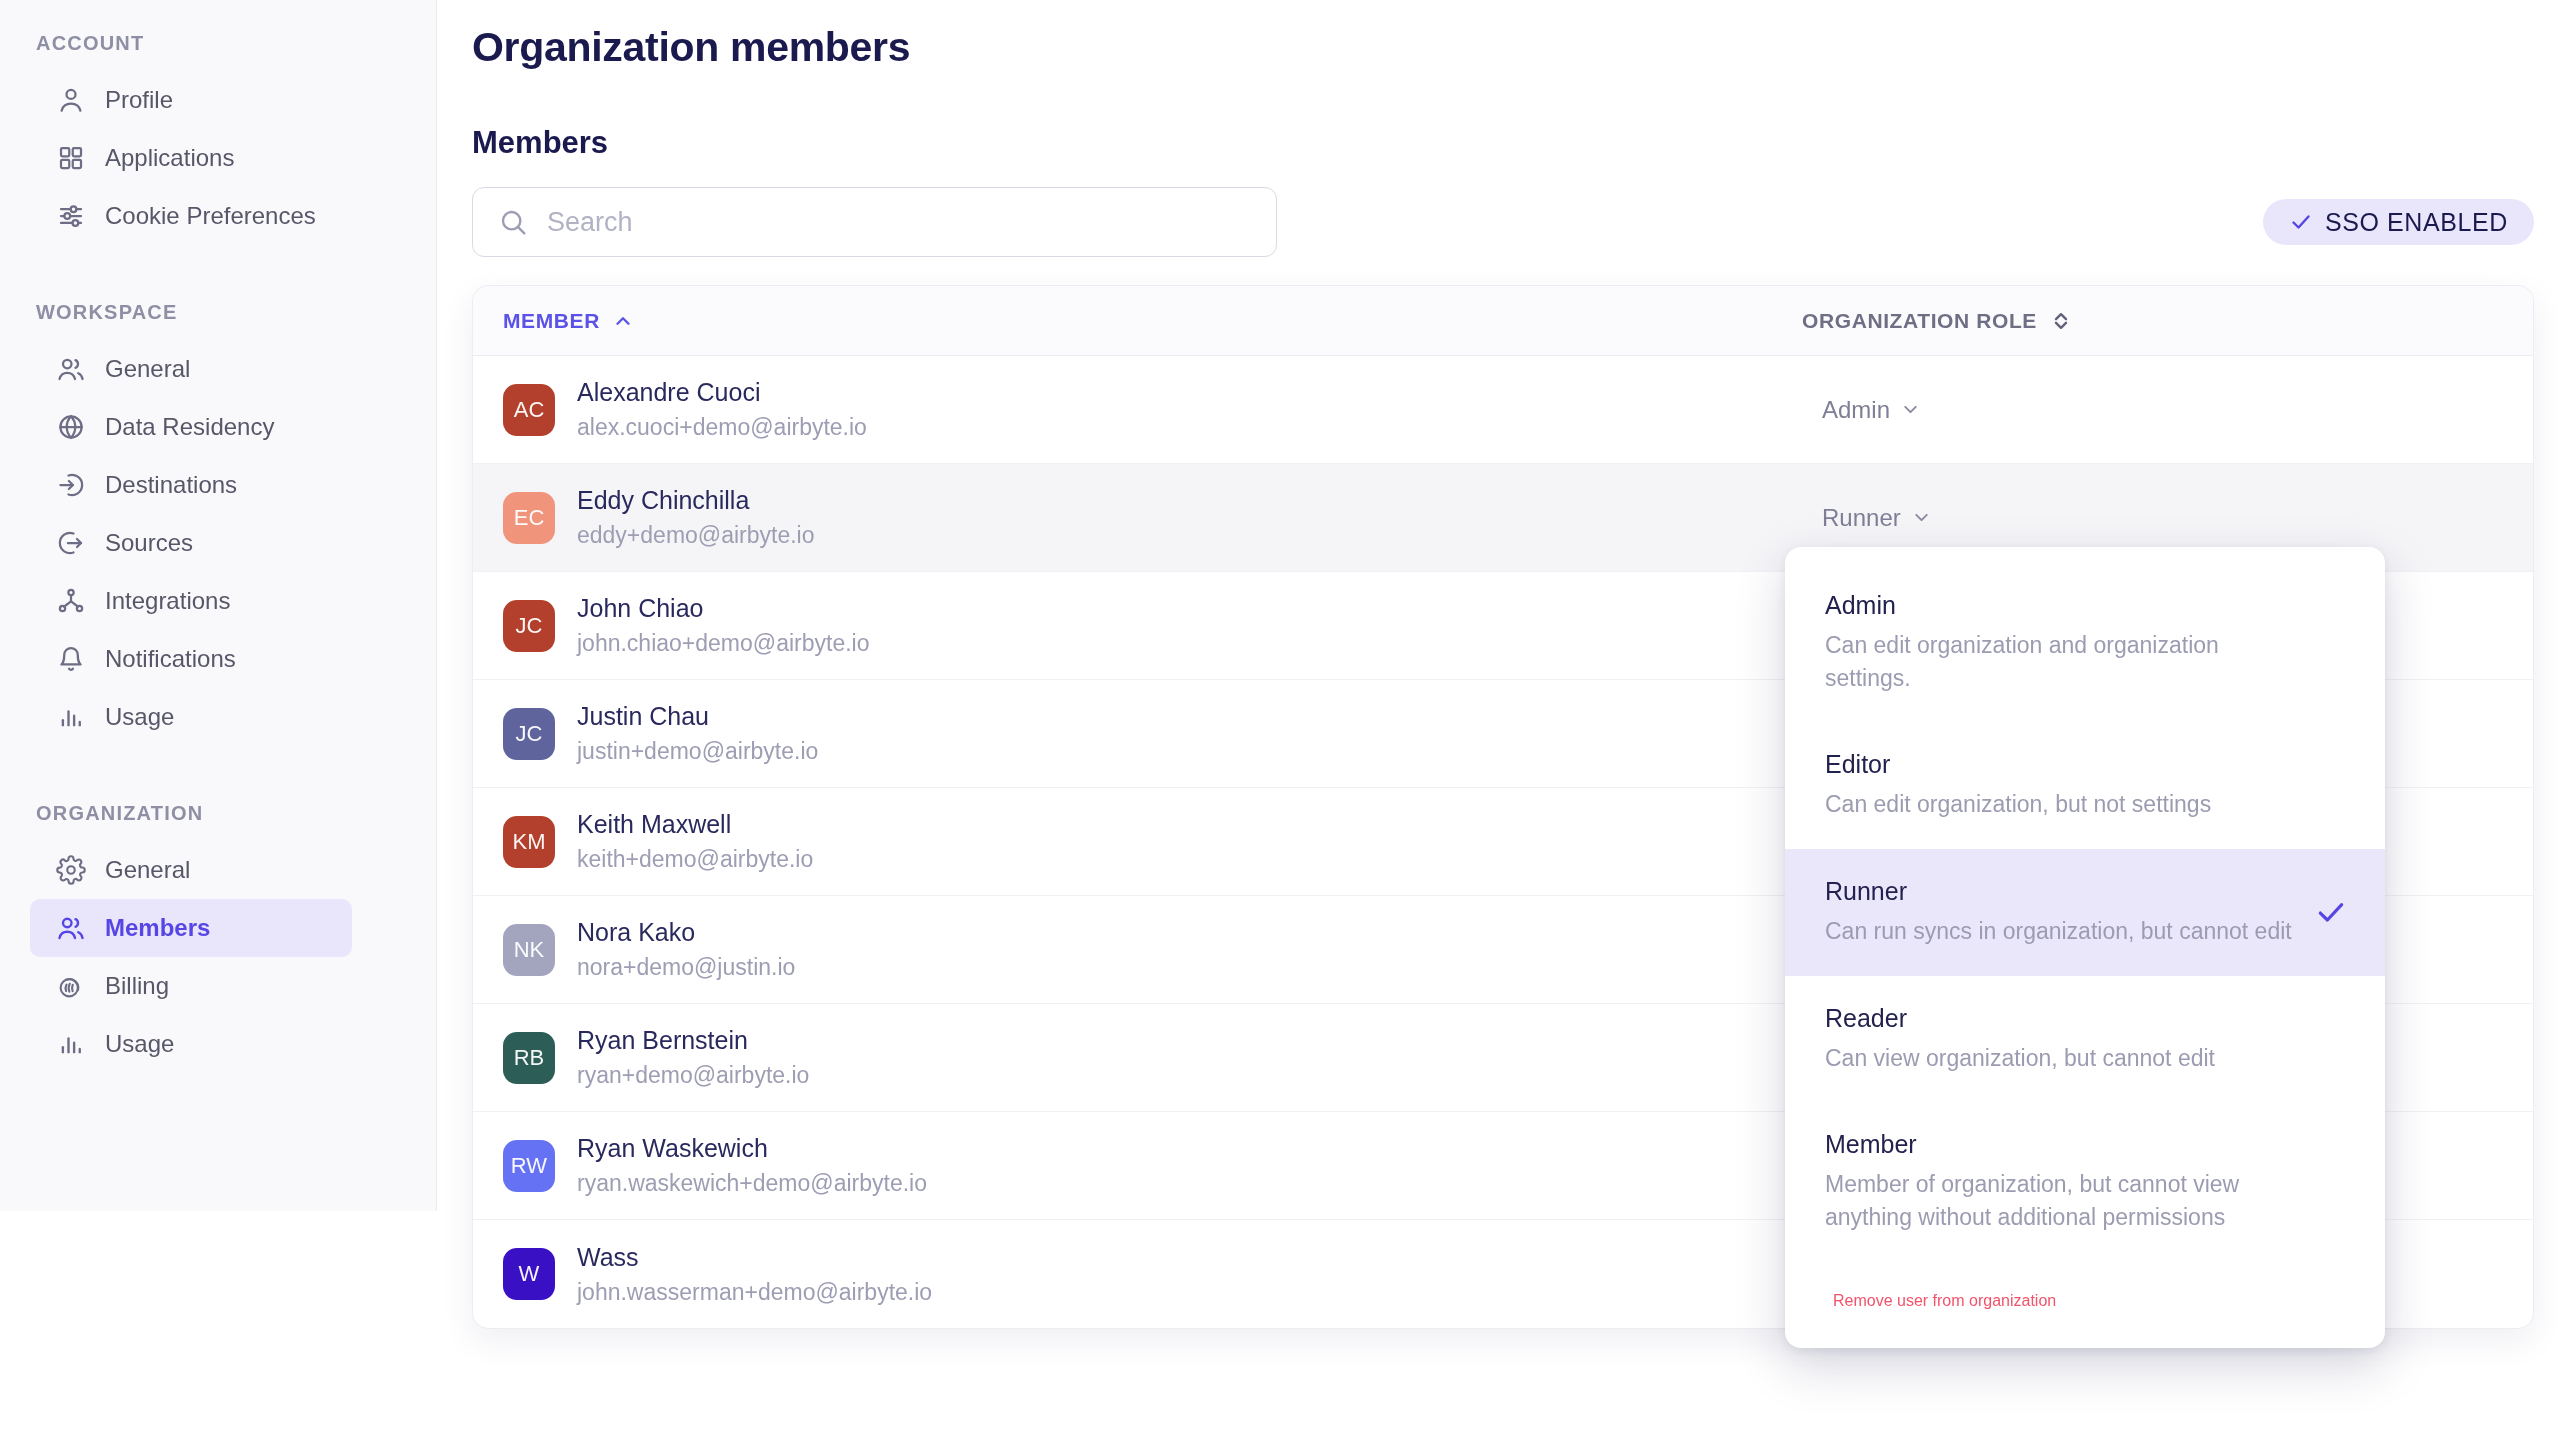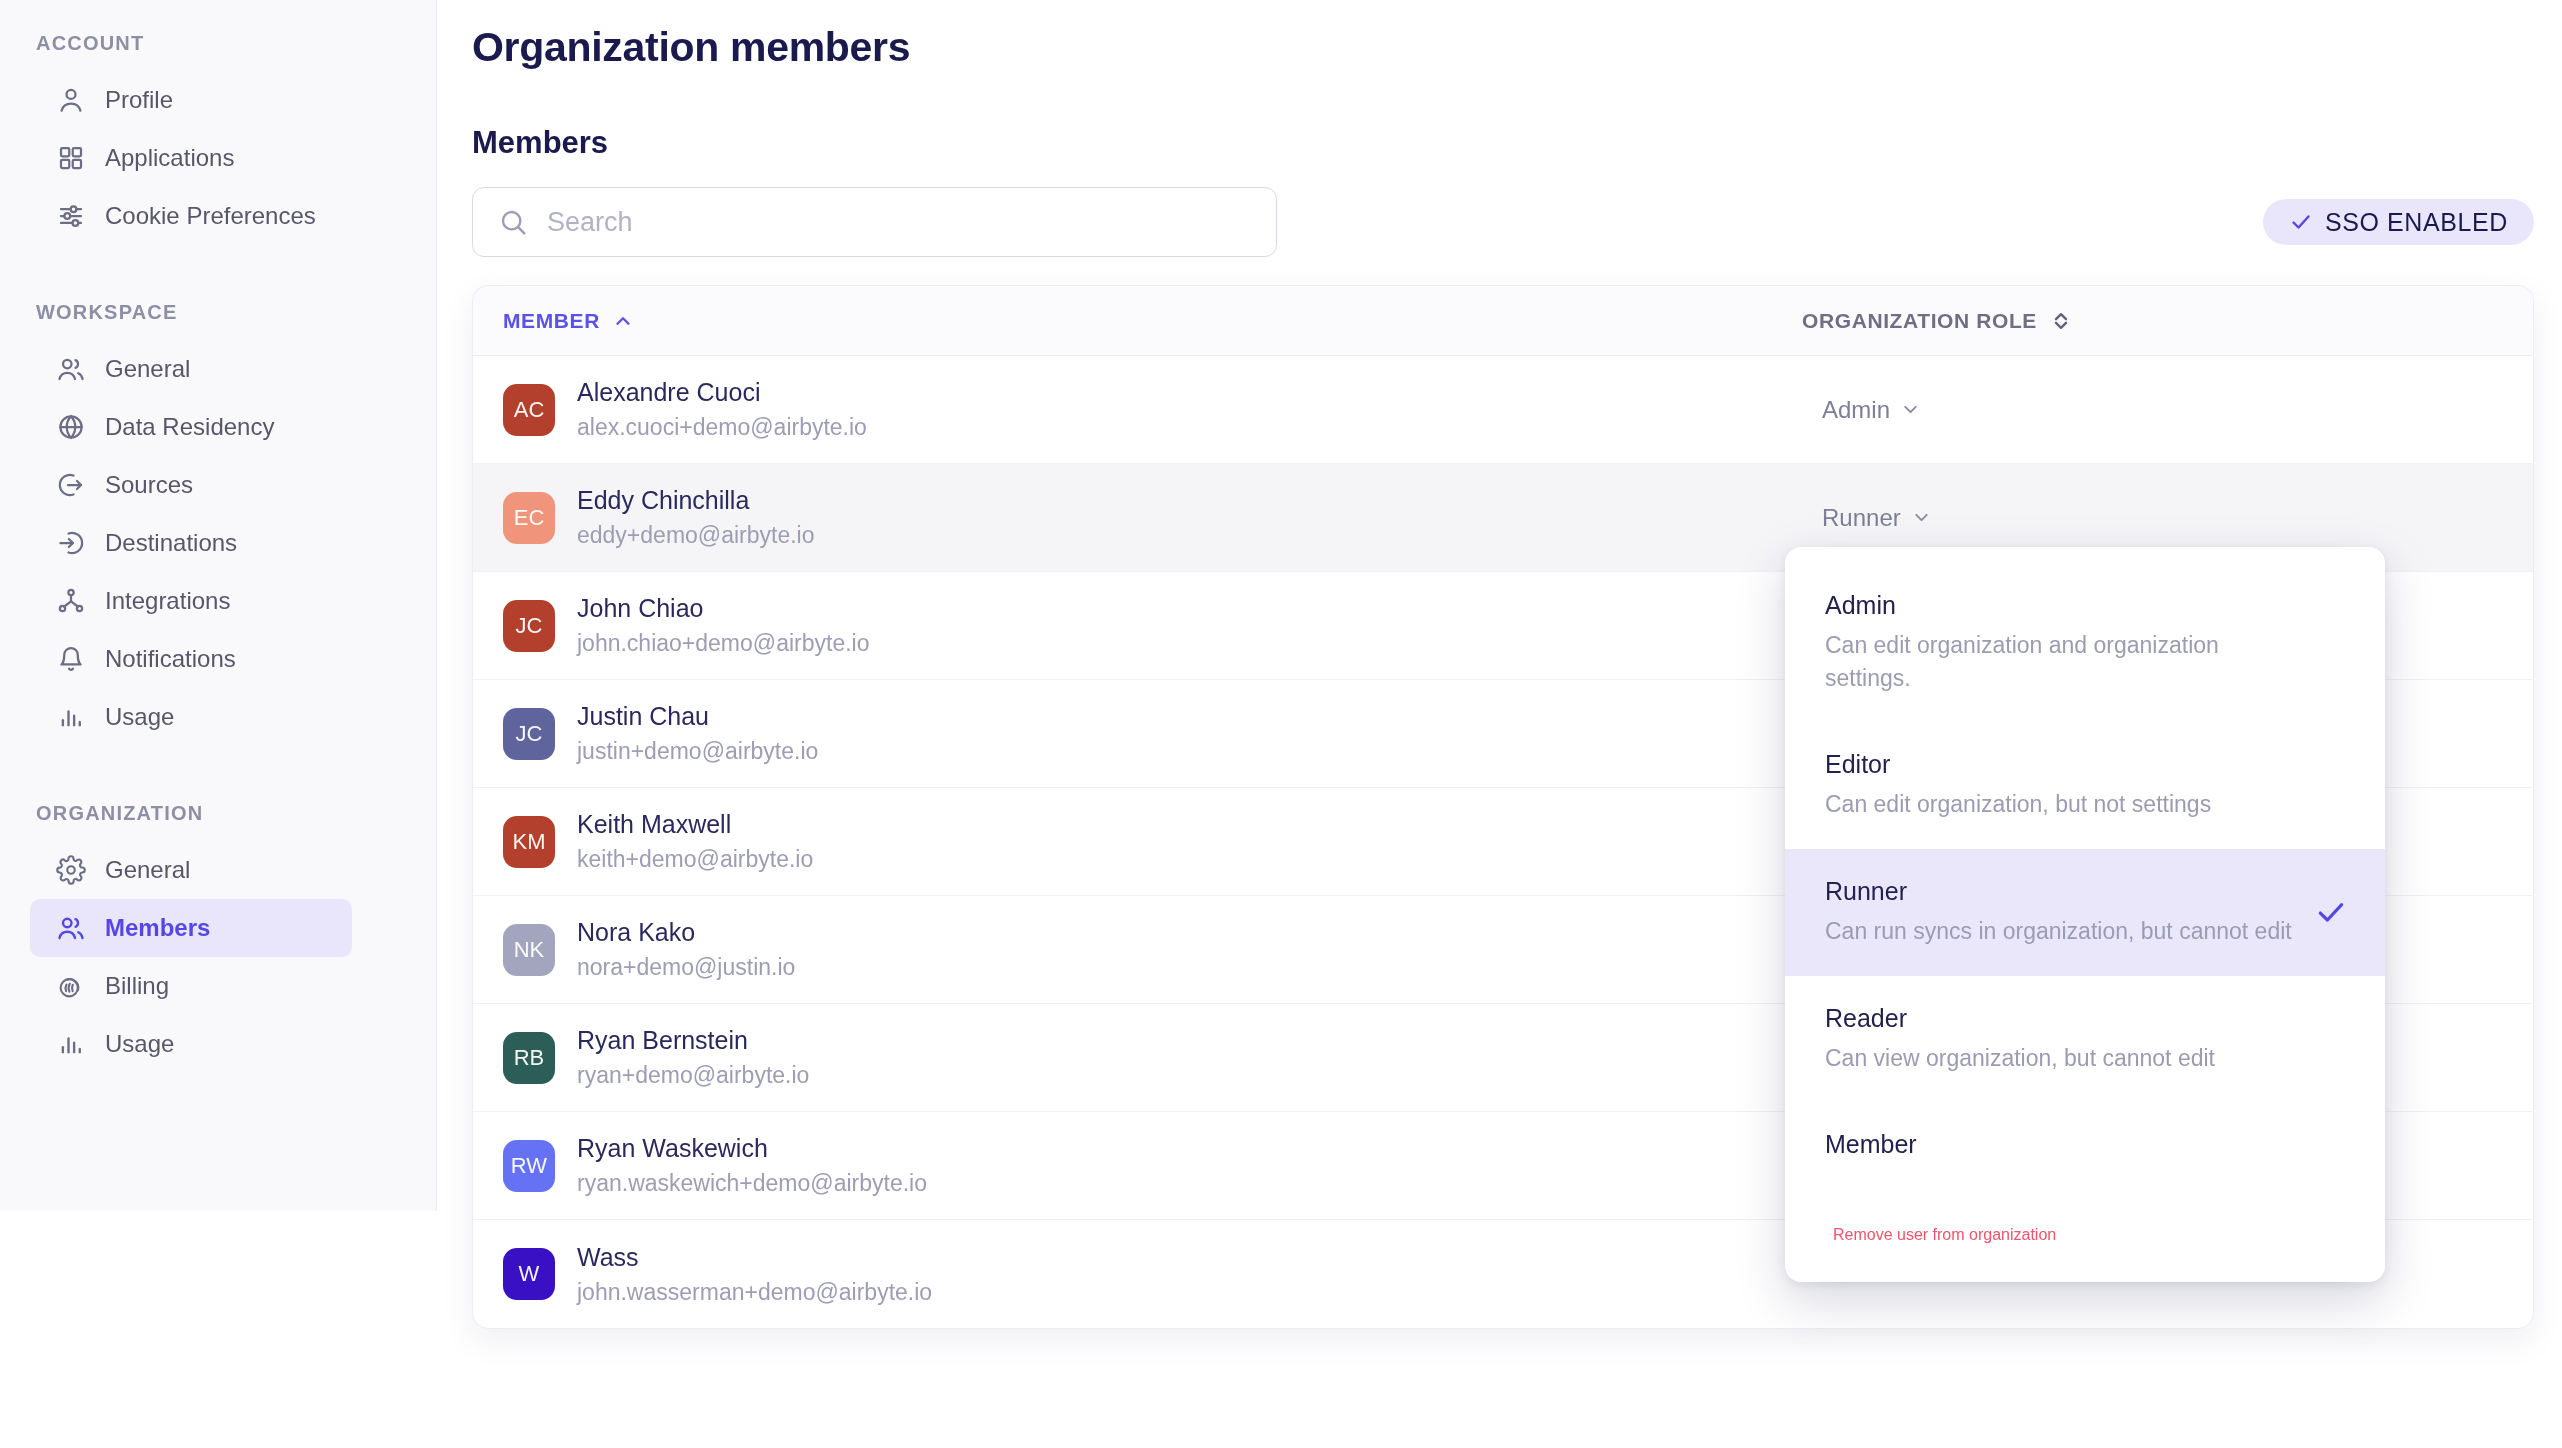--- a/index.html
+++ b/index.html
@@ -158,33 +158,33 @@
       <div class="nav-item">
         <svg viewBox="0 0 24 24" fill="none" stroke="currentColor" stroke-width="1.8" stroke-linecap="round">
             <circle cx="12" cy="12" r="8.5"></circle>
             <path d="M3.5 12h17"></path>
             <path d="M12 3.5c2.3 2.3 3.4 5.2 3.4 8.5s-1.1 6.2-3.4 8.5c-2.3-2.3-3.4-5.2-3.4-8.5s1.1-6.2 3.4-8.5z"></path>
           </svg>
         <span>Data Residency</span>
       </div>
       <div class="nav-item">
         <svg viewBox="0 0 24 24" fill="none" stroke="currentColor" stroke-width="1.8" stroke-linecap="round" stroke-linejoin="round">
+            <path d="M10 4.4a8.1 8.1 0 1 1 0 15.2"></path>
+            <path d="M3.5 12h10"></path>
+            <path d="M10.3 8.8 13.5 12l-3.2 3.2"></path>
+          </svg>
+        <span>Destinations</span>
+      </div>
+      <div class="nav-item">
+        <svg viewBox="0 0 24 24" fill="none" stroke="currentColor" stroke-width="1.8" stroke-linecap="round" stroke-linejoin="round">
             <path d="M14 4.4a8.1 8.1 0 1 0 0 15.2"></path>
             <path d="M9.5 12h10.5"></path>
             <path d="M16.8 8.8 20 12l-3.2 3.2"></path>
           </svg>
         <span>Sources</span>
-      </div>
-      <div class="nav-item">
-        <svg viewBox="0 0 24 24" fill="none" stroke="currentColor" stroke-width="1.8" stroke-linecap="round" stroke-linejoin="round">
-            <path d="M10 4.4a8.1 8.1 0 1 1 0 15.2"></path>
-            <path d="M3.5 12h10"></path>
-            <path d="M10.3 8.8 13.5 12l-3.2 3.2"></path>
-          </svg>
-        <span>Destinations</span>
       </div>
       <div class="nav-item">
         <svg viewBox="0 0 24 24" fill="none" stroke="currentColor" stroke-width="1.8" stroke-linecap="round">
             <circle cx="12" cy="5.2" r="2.1"></circle>
             <circle cx="5.2" cy="18" r="2.1"></circle>
             <circle cx="18.8" cy="18" r="2.1"></circle>
             <path d="M12 7.3v5"></path>
             <path d="M12 12.3 6.6 16.4"></path>
             <path d="M12 12.3l5.4 4.1"></path>
           </svg>
@@ -404,18 +404,19 @@
               <path d="M4 12.8 9.3 18 20 6.5"></path>
             </svg>
         </span>
       </div>
       <div class="menu-item">
         <div class="mi-name">Reader</div>
         <div class="mi-desc">Can view organization, but cannot edit</div>
       </div>
       <div class="menu-item">
         <div class="mi-name">Member</div>
+        <div class="mi-desc">Member of organization, but cannot view anything without additional permissions</div>
       </div>
       <div class="menu-remove">Remove user from organization</div>
     </div>
 
   </main>
 </div>
 
 </body></html>

